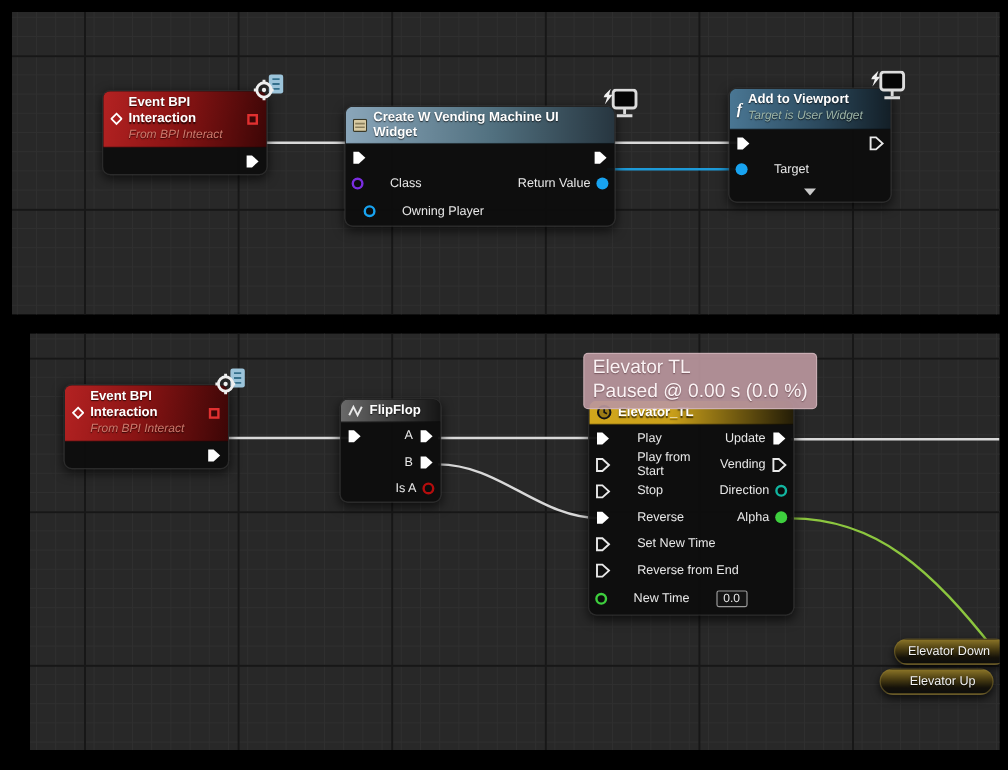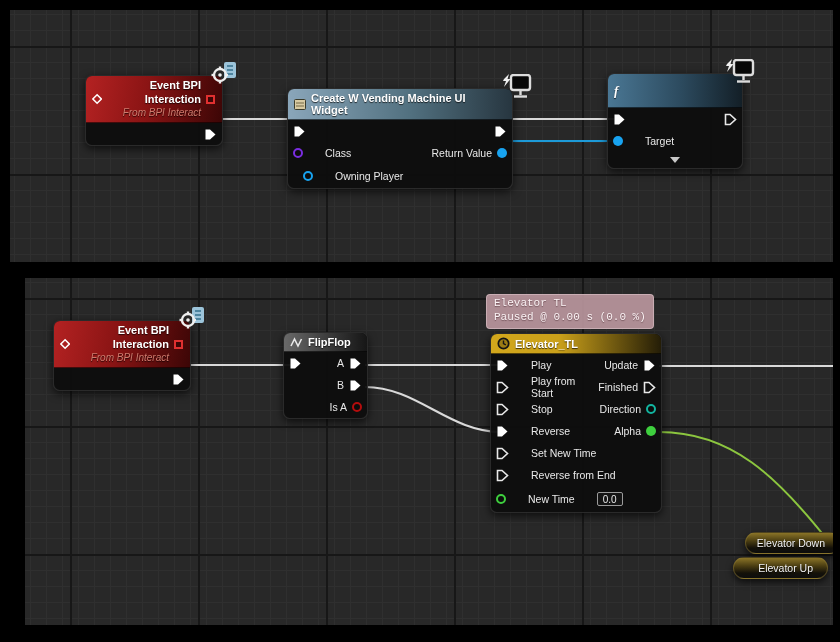--- a/index.html
+++ b/index.html
@@ -39,21 +39,21 @@
     border-bottom:1px solid rgba(0,0,0,0.6);
   }
   .hdr .sub { font-weight:normal; font-style:italic; font-size:10px; }
   .hdr-red   { background:linear-gradient(100deg,#b42222 0%,#8a1414 45%,#3c0606 100%); }
   .hdr-red .sub { color:#cf7a6d; }
   .hdr-steel { background:linear-gradient(90deg,#8aa6ba 0%,#51707f 55%,#273640 100%); }
   .hdr-blue  { background:linear-gradient(90deg,#4a7794 0%,#2c4a5e 55%,#131f27 100%); }
   .hdr-blue .sub { color:#9db5a8; }
   .hdr-gray  { background:linear-gradient(90deg,#696969 0%,#3a3a3a 55%,#161616 100%); }
   .hdr-gold  { background:linear-gradient(90deg,#d2a71c 0%,#caa01a 40%,#241d07 100%); }
-  .hdr-stack { display:flex; flex-direction:column; line-height:1.25;text-align:right; }
+  .hdr-stack { display:flex; flex-direction:column; line-height:1.25; }
 
   .row { display:flex; align-items:center; height:22px; padding:0 5px; gap:22px; font-size:10.5px; }
   .row .right { margin-left:auto; display:flex; align-items:center; gap:5px; }
   .lbl { color:#e8e8e8; }
 
   .execpin { width:13px; height:13px; flex:0 0 auto; }
   .execpin path { fill:#fff; }
   .execpin.hollow path { fill:none; stroke:#e8e8e8; stroke-width:1.6; }
 
   .dot { width:10px; height:10px; border-radius:50%; flex:0 0 auto; }
@@ -68,23 +68,22 @@
     height:14px; min-width:26px; background:#141414; border:1px solid #9a9a9a; border-radius:2px;
     display:flex; align-items:center; justify-content:center; font-size:10px; color:#e8e8e8; padding:0 3px;
   }
   .delegate { width:9px; height:9px; border:2px solid #e03030; background:#3c0606; margin-left:auto; flex:0 0 auto; }
 
   .float-ico { position:absolute; z-index:3; }
 
   .tooltip {
     position:absolute; z-index:6; background:rgba(186,150,157,0.92);
     border:1px solid rgba(220,195,200,0.6); border-radius:4px;
-    padding:2px 7px 3px 7px; font-size:11px; line-height:1.25; color:#fbf2f4;
+    padding:2px 7px 3px 7px; font-size:16px; line-height:1.25; color:#fbf2f4;
     text-shadow:0 1px 1px rgba(60,30,35,0.5);
-    font-family:Liberation Mono, monospace;
   }
   .pill {
     position:absolute; z-index:2; height:22px; border-radius:11px;
     background:linear-gradient(180deg,#8a7427 0%,#4a3d12 40%,#141109 75%,#0d0d0d 100%);
     border:1px solid rgba(140,120,50,0.5); box-shadow:0 3px 7px rgba(0,0,0,0.7);
     display:flex; align-items:center; justify-content:flex-end;
     font-size:10.5px; font-weight:normal; color:#f2f2f2; text-shadow:0 1px 1px #000;
     padding-right:14px;
   }
   .chev { width:0; height:0; border-left:5px solid transparent; border-right:5px solid transparent; border-top:6px solid #c9c9c9; margin:0 auto; }
@@ -172,20 +171,24 @@
 
   <div class="node" style="left:597px; top:63px; width:136px;">
     <svg class="float-ico" style="right:-13px; top:-15px;" width="31" height="26" viewBox="0 0 31 26">
       <path d="M3,5 L8,0 L6.5,5 H9.5 L3,13 L5,7 H2 Z" fill="#f0f0f0"></path>
       <rect x="10" y="1" width="19" height="15" rx="2.5" fill="#060606" stroke="#dcdcdc" stroke-width="2.4"></rect>
       <line x1="19.5" y1="16" x2="19.5" y2="21" stroke="#dcdcdc" stroke-width="2.4"></line>
       <line x1="13" y1="22.5" x2="26" y2="22.5" stroke="#dcdcdc" stroke-width="2.4"></line>
     </svg>
     <div class="hdr hdr-blue" style="min-height:34px;">
       <span style="font-family:'Liberation Serif',serif; font-style:italic; font-weight:bold; font-size:13px;">f</span>
+      <span class="hdr-stack">
+        <span>Add to Viewport</span>
+        <span class="sub">Target is User Widget</span>
+      </span>
     </div>
     <div class="row">
       <svg class="execpin" viewBox="0 0 13 13">
           <path d="M1.5,1.5 h4.5 L11.5,6.5 L6,11.5 h-4.5 z"></path>
         </svg>
       <span class="right">
         <svg class="execpin hollow" viewBox="0 0 13 13">
             <path d="M1.5,1.5 h4.5 L11.5,6.5 L6,11.5 h-4.5 z"></path>
           </svg>
       </span>
@@ -299,21 +302,21 @@
             <path d="M1.5,1.5 h4.5 L11.5,6.5 L6,11.5 h-4.5 z"></path>
           </svg>
       </span>
     </div>
     <div class="row">
       <svg class="execpin hollow" viewBox="0 0 13 13">
           <path d="M1.5,1.5 h4.5 L11.5,6.5 L6,11.5 h-4.5 z"></path>
         </svg>
       <span class="lbl">Play from Start</span>
       <span class="right">
-        <span class="lbl">Finished</span>
+        <span class="lbl">Vending</span>
         <svg class="execpin hollow" viewBox="0 0 13 13">
             <path d="M1.5,1.5 h4.5 L11.5,6.5 L6,11.5 h-4.5 z"></path>
           </svg>
       </span>
     </div>
     <div class="row">
       <svg class="execpin hollow" viewBox="0 0 13 13">
           <path d="M1.5,1.5 h4.5 L11.5,6.5 L6,11.5 h-4.5 z"></path>
         </svg>
       <span class="lbl">Stop</span>

